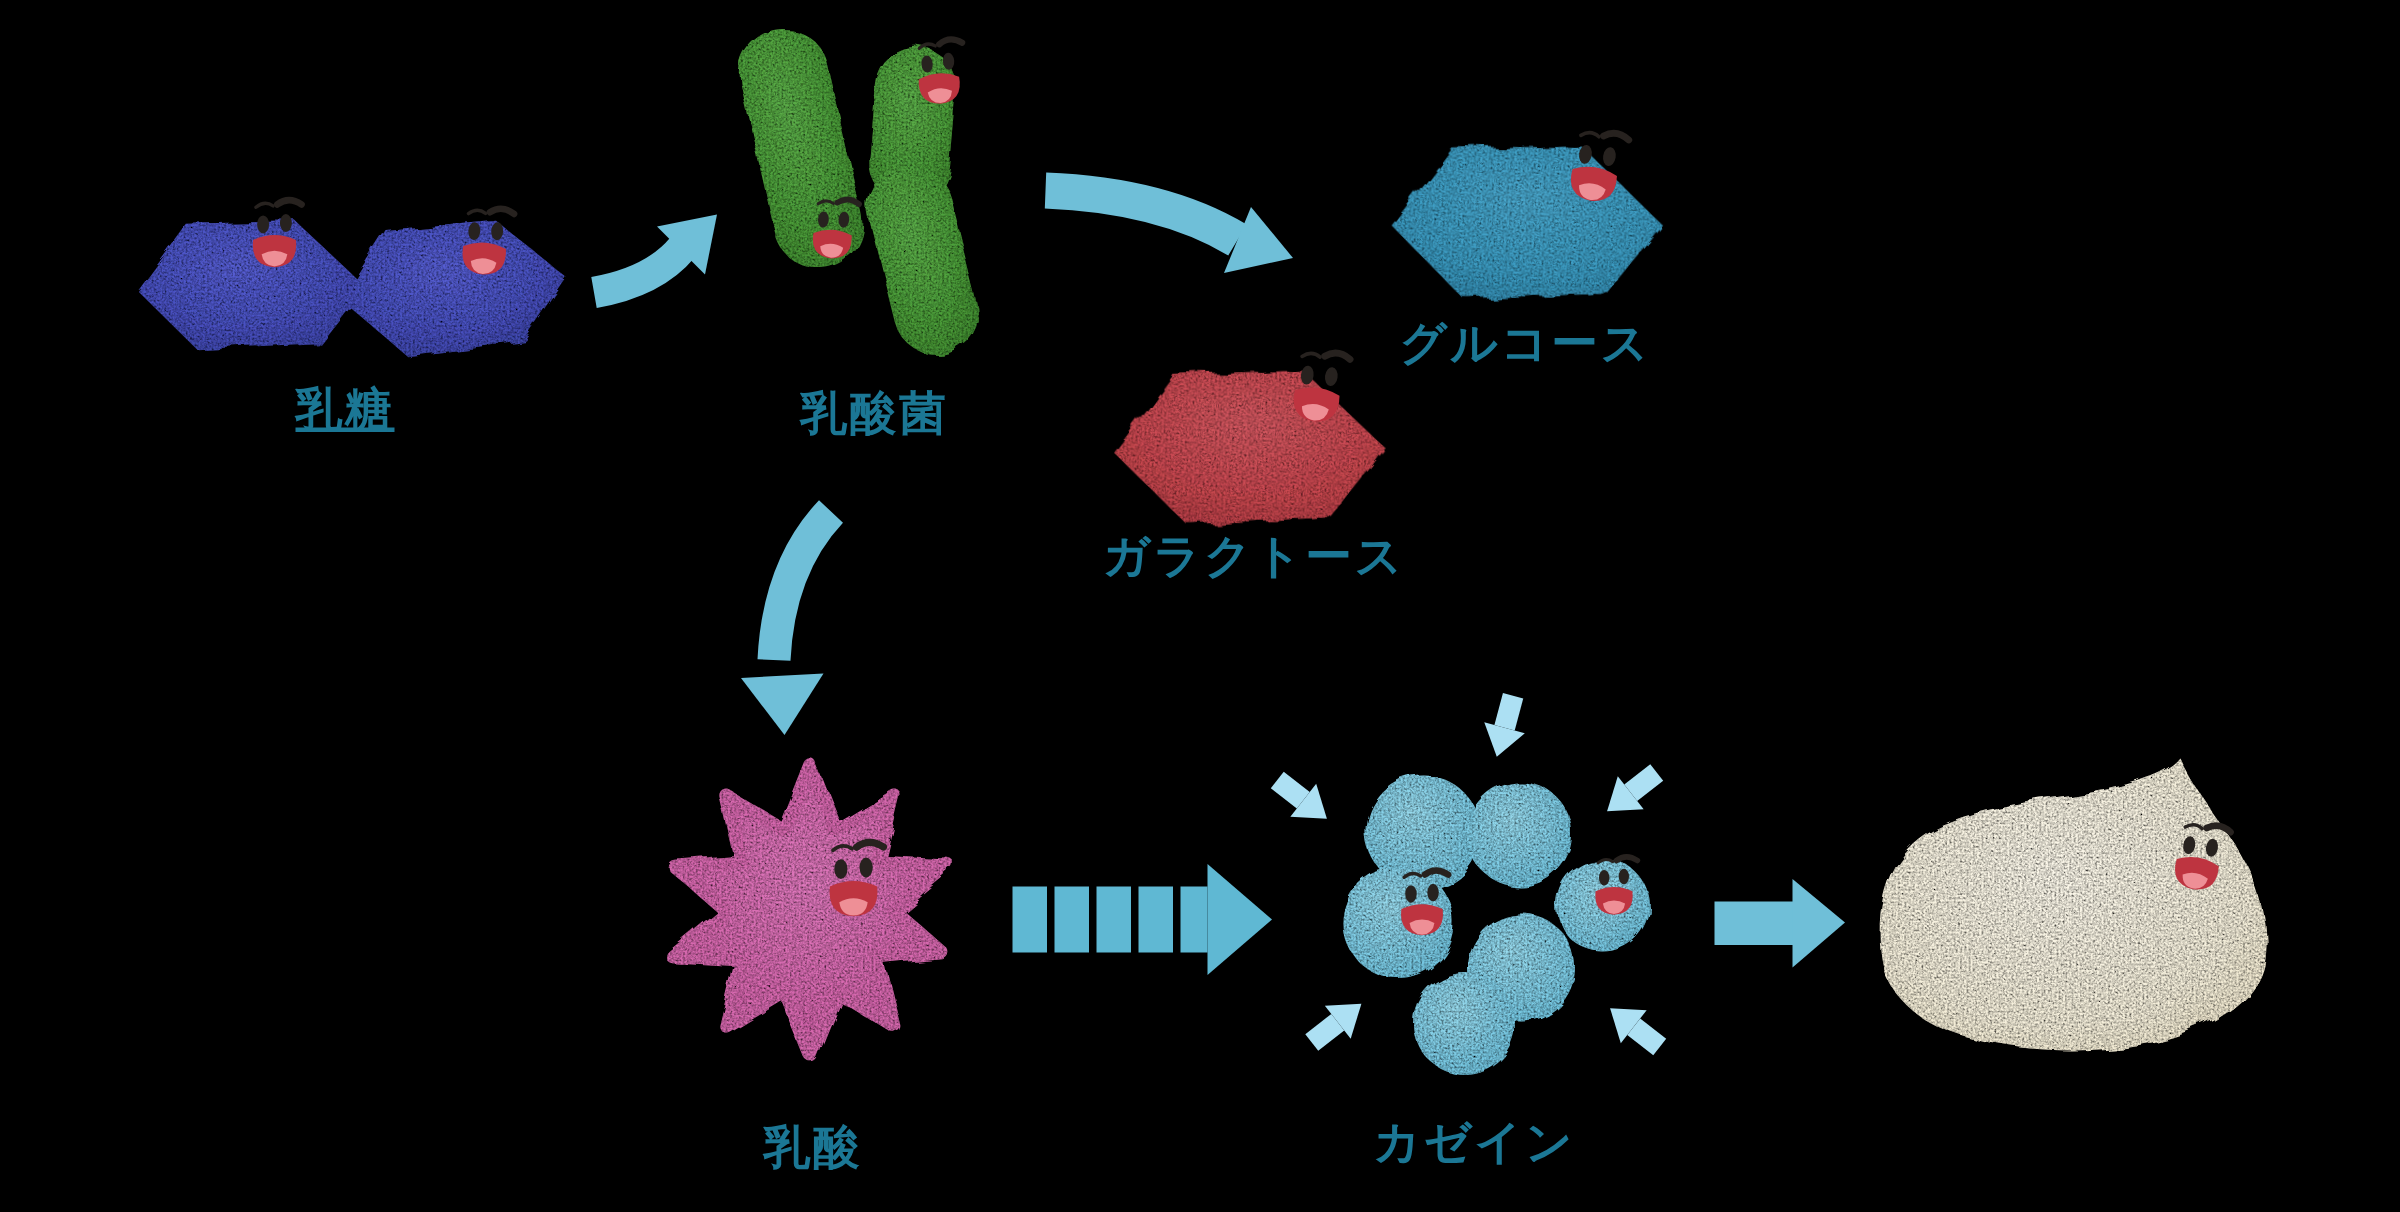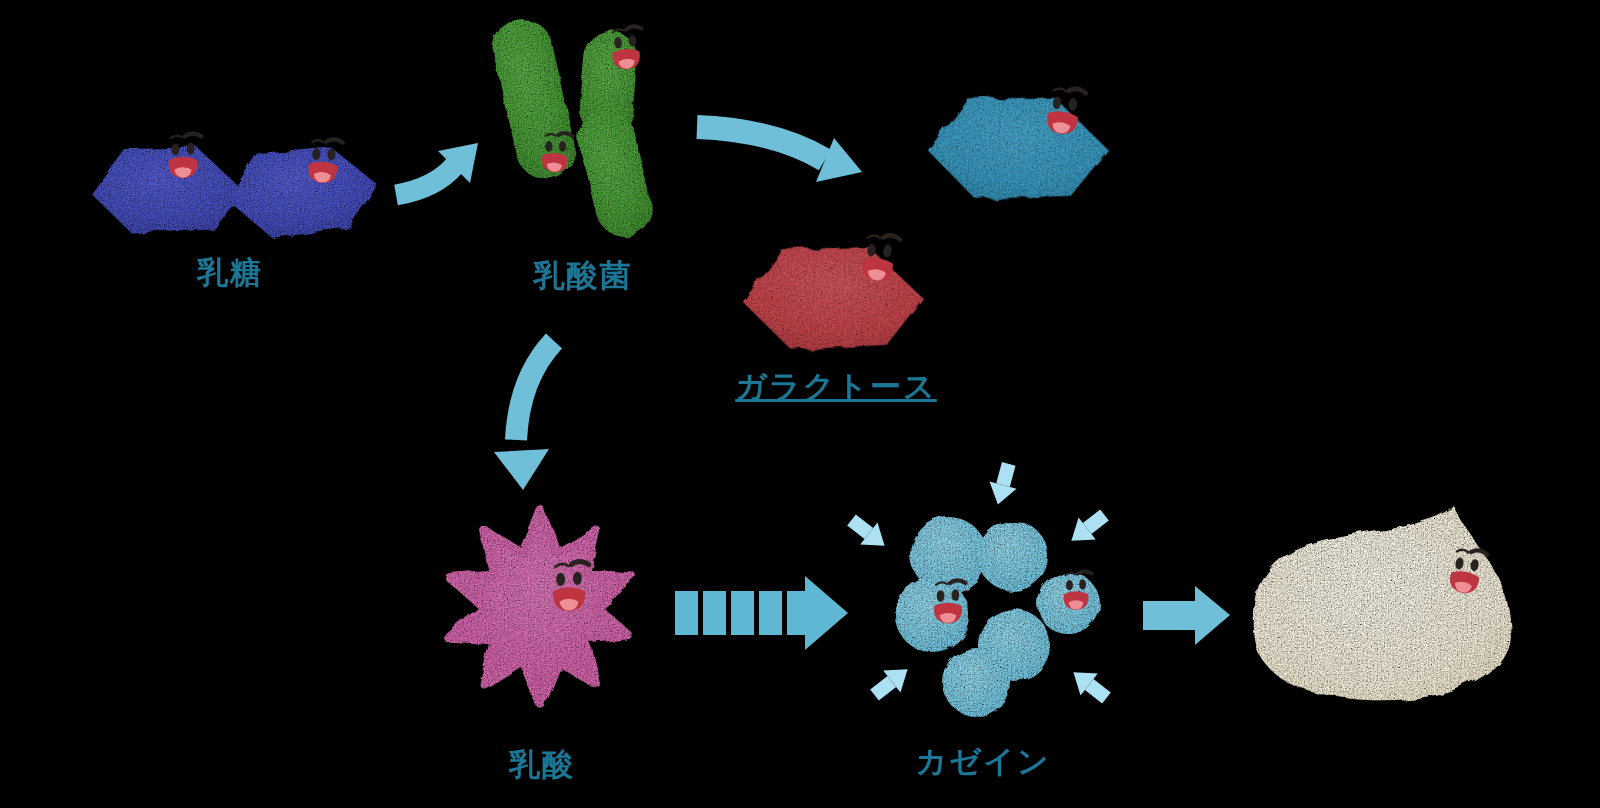--- a/index.html
+++ b/index.html
@@ -194,20 +194,21 @@
            C 1459,519 1472,538 1488,560
            C 1505,585 1514,615 1509,643
            C 1502,673 1462,694 1408,699
            C 1355,704 1296,694 1272,671
            C 1258,657 1255,645 1254,630 Z"></path>
       <use href="#face" transform="translate(1465,576) rotate(10) scale(0.95)"></use>
     </g>
   </svg>
 
   <div class="labels">
-    <div class="node-label" style="left:230px;  top:252px;">乳糖</div>
+    <div class="node-label" style="left:230px;  top:252px;text-decoration:underline;">乳糖</div>
     <div class="node-label" style="left:583px;  top:255px;">乳酸菌</div>
-    <div class="node-label" style="left:836px;  top:366px;text-decoration:underline;">ガラクトース</div>
+    <div class="node-label" style="left:1017px; top:208px;">グルコース</div>
+    <div class="node-label" style="left:836px;  top:350px;">ガラクトース</div>
     <div class="node-label" style="left:542px;  top:744px;">乳酸</div>
     <div class="node-label" style="left:983px;  top:741px;">カゼイン</div>
   </div>
 
 </div>
 
 </body></html>

